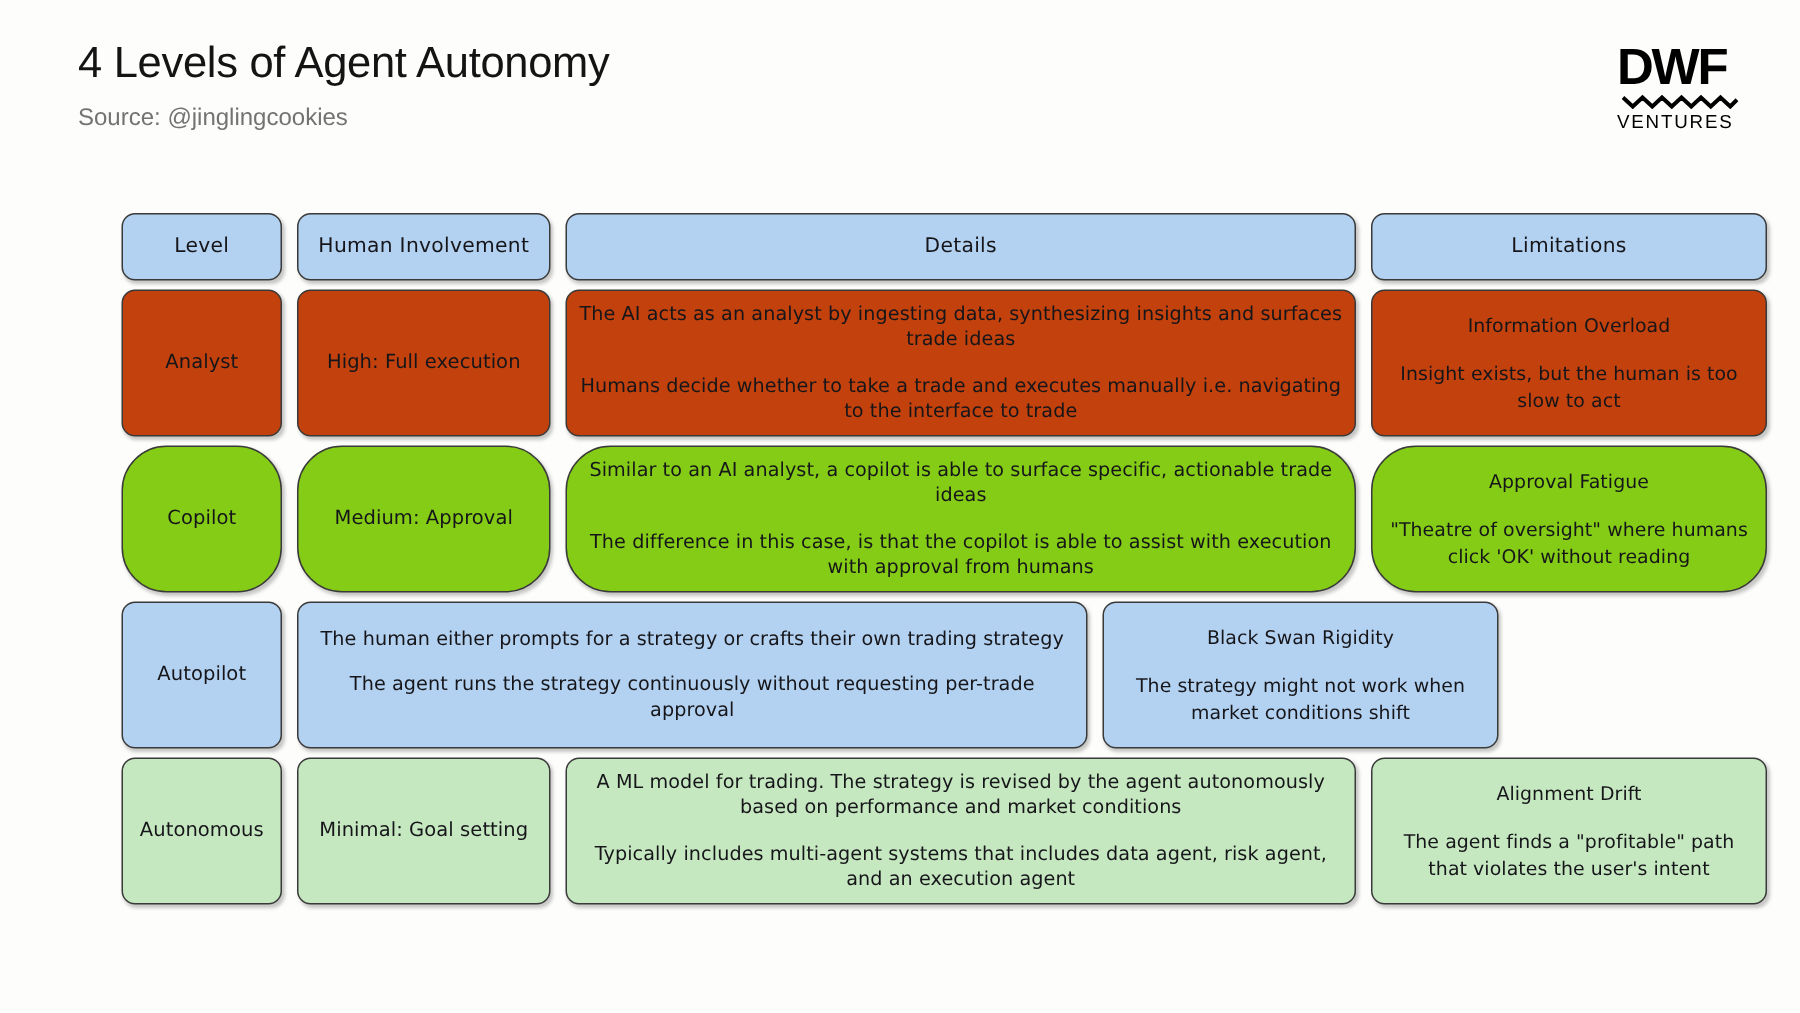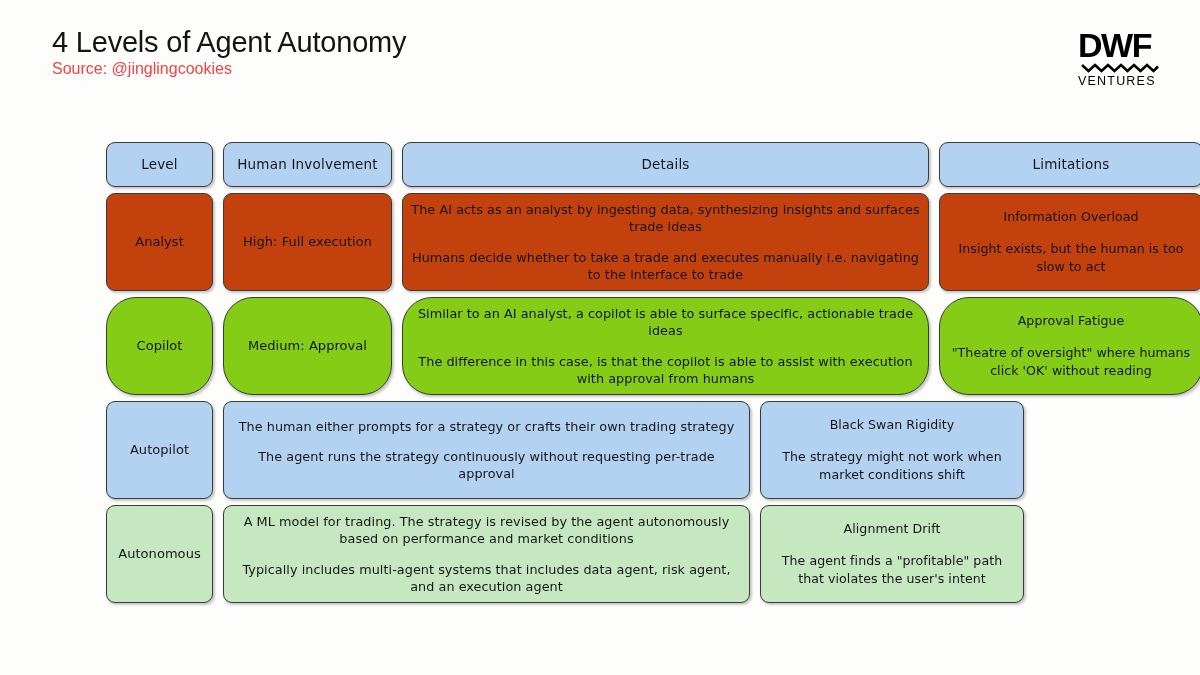--- a/index.html
+++ b/index.html
@@ -34,22 +34,22 @@
     color: #141414;
     letter-spacing: -0.2px;
     line-height: 1.15;
     white-space: nowrap;
   }
 
   .page-source {
     font-family: "Liberation Sans", sans-serif;
     font-size: 16px;
     font-weight: 400;
-    color: #ef4444;
-    margin-top: 1px;
+    color: #737373;
+    margin-top: 11px;
     white-space: nowrap;
   }
 
   
   .logo-block {
     position: absolute;
     right: 0;
     top: 3px;
     width: 84px;
     text-align: left;
@@ -81,21 +81,21 @@
     top: 142px;
     width: 1033px;
   }
 
   .matrix-row {
     display: flex;
     gap: 10px;
     margin-bottom: 6px;
   }
 
-  .col-level        { width: 107px; flex: none; margin-left: 25px; }
+  .col-level        { width: 107px; flex: none; }
   .col-human        { width: 169px; flex: none; }
   .col-details      { width: 527px; flex: none; }
   .col-limitations  { width: 264px; flex: none; }
 
   .cell {
     border: 1.4px solid #3a3a3a;
     border-radius: 9px;
     display: flex;
     flex-direction: column;
     align-items: center;
@@ -214,20 +214,23 @@
     <div class="cell theme-blue col-limitations narrow">
       <div class="cell-text lead">Black Swan Rigidity</div>
       <div class="cell-text">The strategy might not work when market conditions shift</div>
     </div>
   </div>
 
   <div class="matrix-row body-row">
     <div class="cell theme-green col-level">
       <div class="cell-text">Autonomous</div>
     </div>
+    <div class="cell theme-green col-human">
+      <div class="cell-text">Minimal: Goal setting</div>
+    </div>
     <div class="cell theme-green col-details wide">
       <div class="cell-text">A ML model for trading. The strategy is revised by the agent autonomously based on performance and market conditions</div>
       <div class="cell-text">Typically includes multi-agent systems that includes data agent, risk agent, and an execution agent</div>
     </div>
     <div class="cell theme-green col-limitations narrow">
       <div class="cell-text lead">Alignment Drift</div>
       <div class="cell-text">The agent finds a "profitable" path that violates the user's intent</div>
     </div>
   </div>
 

